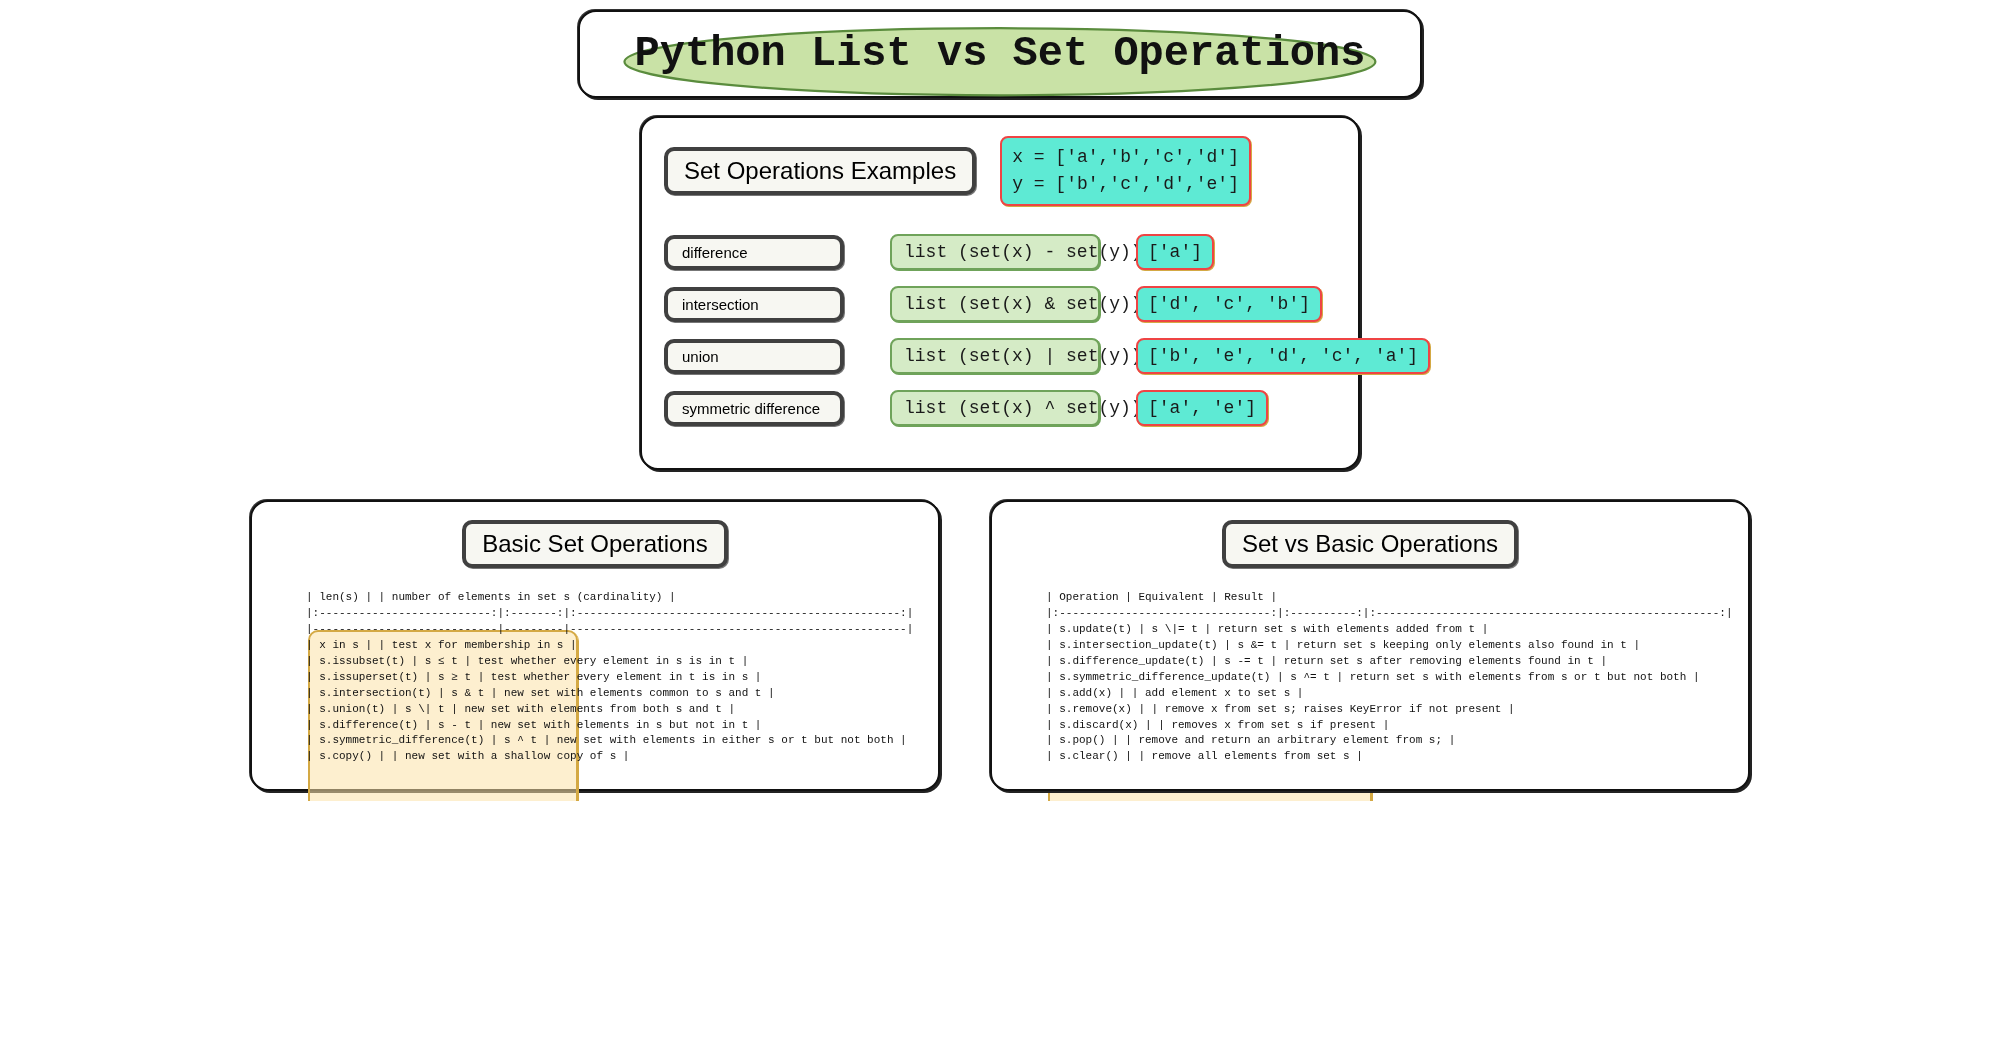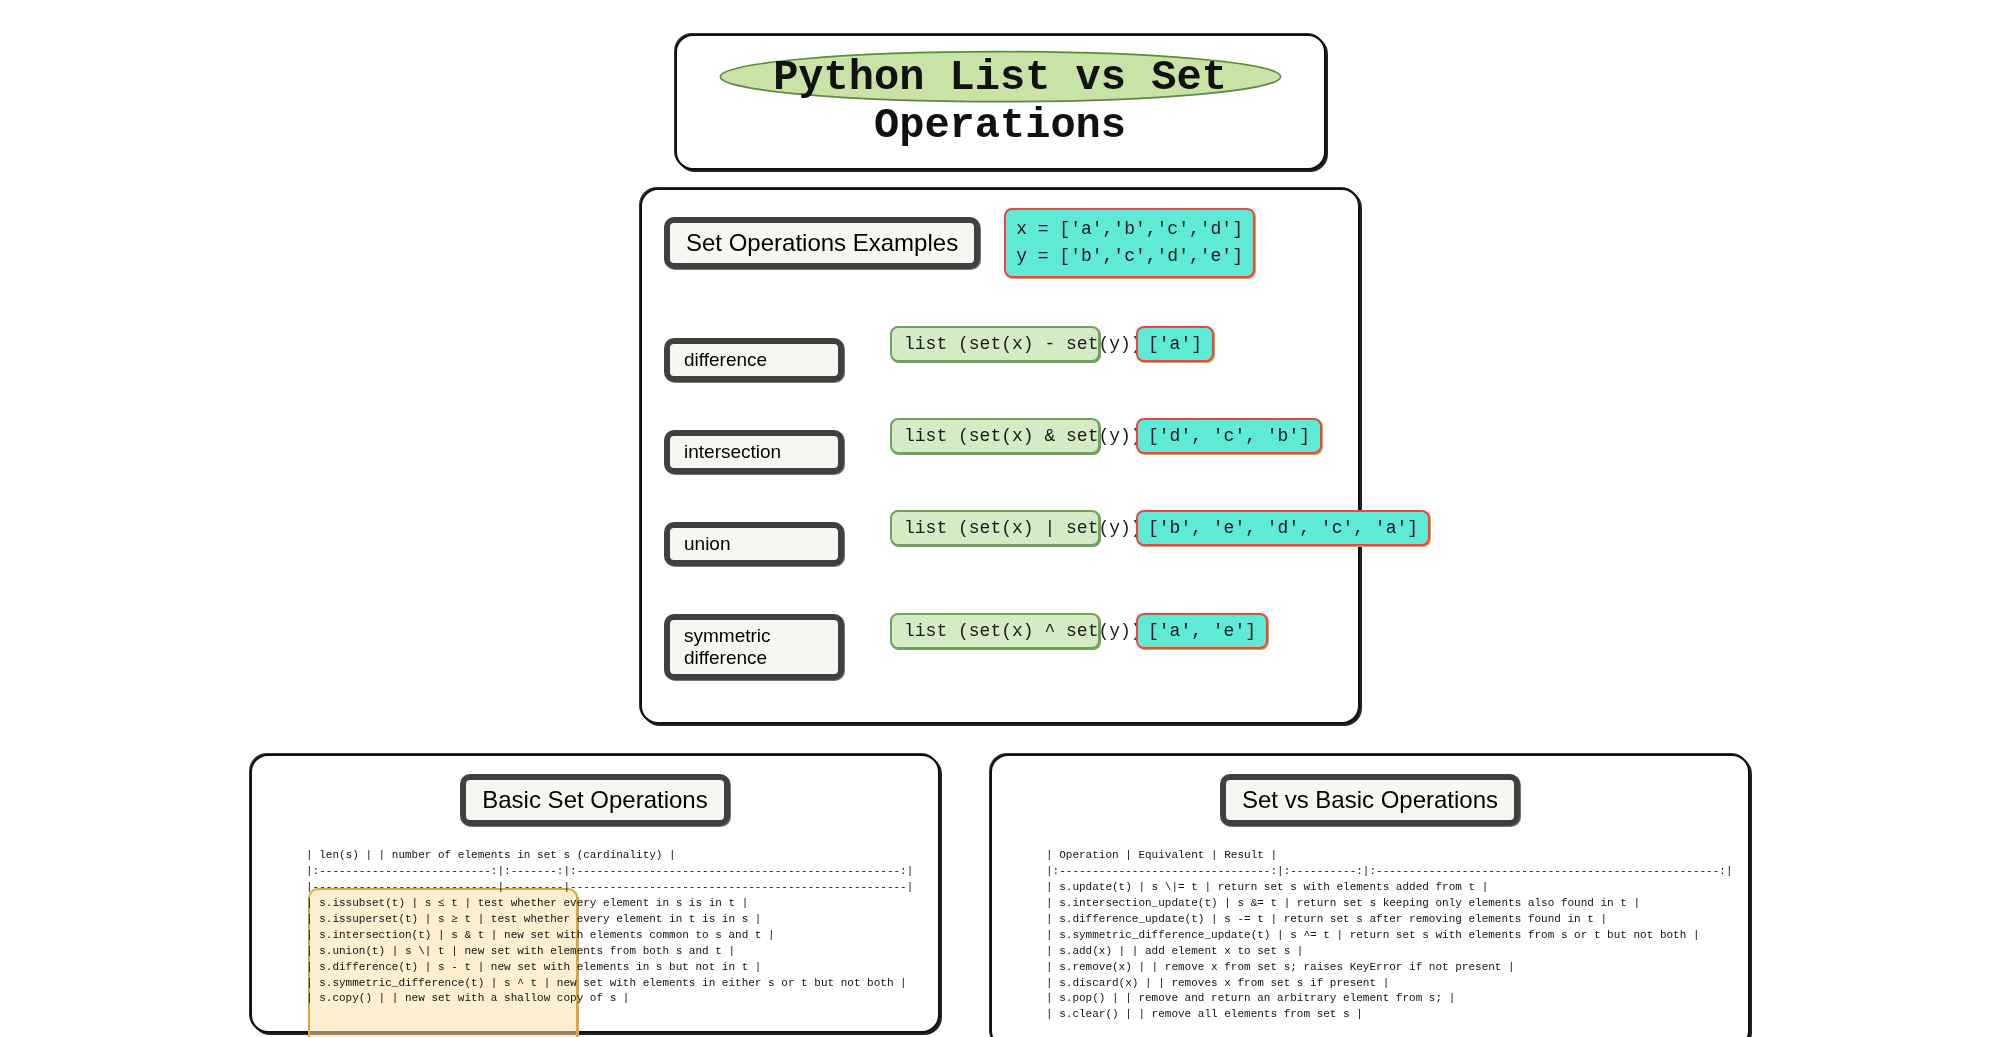--- a/index.html
+++ b/index.html
@@ -16,27 +16,27 @@
     border: 2.5px solid #111;
     border-radius: 18px;
     box-shadow: 2px 2px 0 #222, -1px -1px 0 #333;
     position: relative;
   }
 
   
   .pill {
     display: inline-block;
     background: #f7f7f2;
-    border: 6px solid #404040;
+    border: 4px solid #404040;
     border-radius: 10px;
     padding: 6px 16px;
     font-size: 22px;
     box-shadow: 1px 1px 0 #777;
   }
-  .pill-sm { font-size: 19px; padding: 5px 14px; margin-top: 32px; }
+  .pill-sm { font-size: 15px; padding: 5px 14px; }
 
   
   .code-green {
     display: inline-block;
     background: #d5ebc6;
     border: 2px solid #6fa35a;
     border-radius: 8px;
     padding: 6px 12px;
     font-family: 'Courier New', monospace;
     font-size: 18px;
@@ -51,22 +51,22 @@
     border-radius: 8px;
     padding: 6px 10px;
     font-family: 'Courier New', monospace;
     font-size: 18px;
     color: #1a1a1a;
     box-shadow: 1px 1px 0 #d4a944;
   }
   
   
   .title-panel {
-    width: 651px;
-    margin: 24px auto 18px;
+    width: 844px;
+    margin: 0 auto 18px;
     padding: 18px 30px;
     text-align: center;
     position: relative;
   }
   .title-ellipse {
     position: absolute;
     left: 40px; right: 40px; top: 14px; bottom: 14px;
   }
   .title-text {
     position: relative;
@@ -189,20 +189,21 @@
 </div>
 
 <div class="bottom-row">
   <div class="panel table-panel tp-left">
     <span class="pill">Basic Set Operations</span>
     <div class="mono-table" id="basic-table" style="position: relative;">
       <div class="highlight-box" id="hl-left" style="left: 2px; top: 39.5px; width: 270px; height: 225.5px; z-index: 0;"></div>
     <div class="mono-row" style="position: relative; z-index: 1;">| len(s)                     |         | number of elements in set s (cardinality)         |</div>
         <div class="mono-row sep-row" style="position: relative; z-index: 1;">|:--------------------------:|:-------:|:-------------------------------------------------:|</div>
         <div class="mono-row sep-row" style="position: relative; z-index: 1;">|----------------------------|---------|---------------------------------------------------|</div>
+        <div class="mono-row" style="position: relative; z-index: 1;">| x in s                     |         | test x for membership in s                        |</div>
         <div class="mono-row" style="position: relative; z-index: 1;">| s.issubset(t)              | s ≤ t   | test whether every element in s is in t           |</div>
         <div class="mono-row" style="position: relative; z-index: 1;">| s.issuperset(t)            | s ≥ t   | test whether every element in t is in s           |</div>
         <div class="mono-row" style="position: relative; z-index: 1;">| s.intersection(t)          | s &amp; t   | new set with elements common to s and t           |</div>
         <div class="mono-row" style="position: relative; z-index: 1;">| s.union(t)                 | s \| t  | new set with elements from both s and t           |</div>
         <div class="mono-row" style="position: relative; z-index: 1;">| s.difference(t)            | s - t   | new set with elements in s but not in t           |</div>
         <div class="mono-row" style="position: relative; z-index: 1;">| s.symmetric_difference(t)  | s ^ t   | new set with elements in either s or t but not both |</div>
         <div class="mono-row" style="position: relative; z-index: 1;">| s.copy()                   |         | new set with a shallow copy of s                  |</div>
       </div>
   </div>
   <div class="panel table-panel tp-right">

